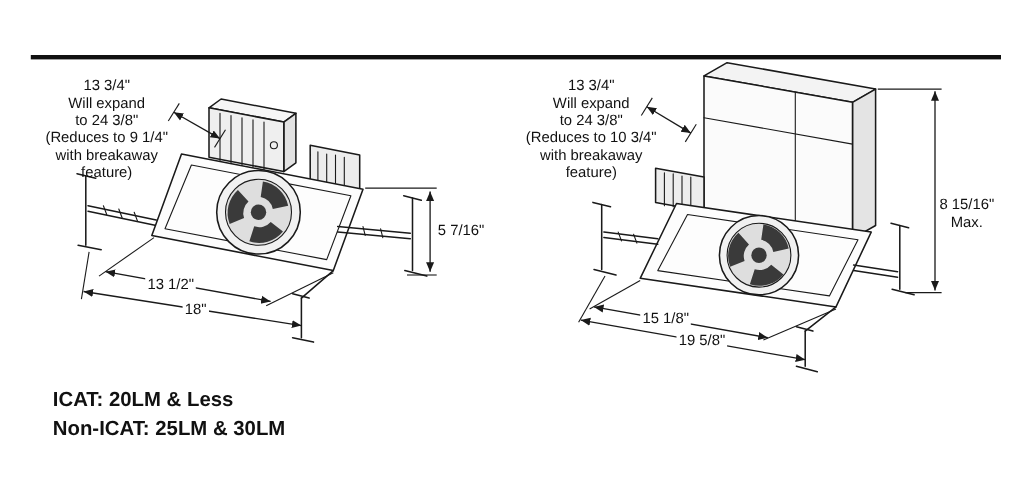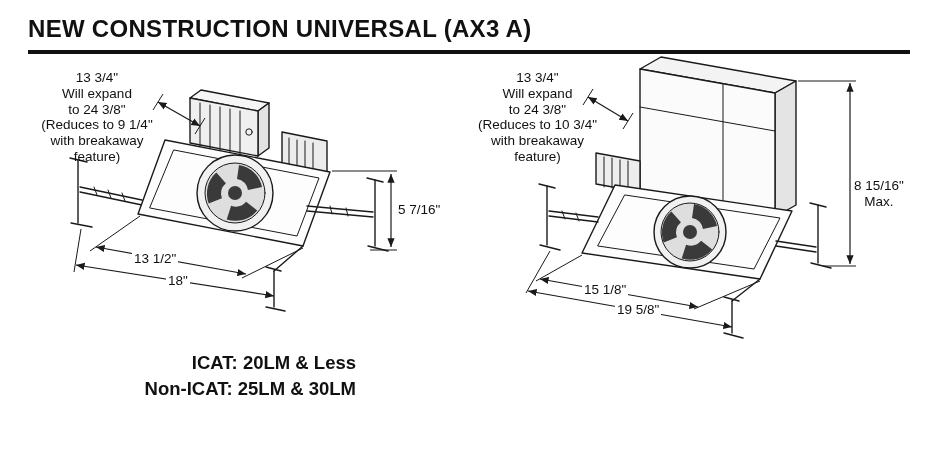--- a/index.html
+++ b/index.html
@@ -19,30 +19,29 @@
   .note-right { left:455px; top:70px; width:165px; }
 
   .dim { position:absolute; font-size:13.5px; line-height:1.15; white-space:pre-line; text-align:center; background:#fff; padding:0 2px; }
   .dim-height-left  { left:396px; top:202px; }
   .dim-inner-left   { left:132px; top:251px; }
   .dim-outer-left   { left:166px; top:273px; }
   .dim-height-right { left:852px; top:178px; }
   .dim-inner-right  { left:582px; top:282px; }
   .dim-outer-right  { left:615px; top:302px; }
 
-  .caption { position:absolute; font-size:18.5px; font-weight:bold; text-align:right; white-space:pre-line; line-height:1.42; }
+  .caption { position:absolute; font-size:18.5px; font-weight:bold; text-align:left; white-space:pre-line; line-height:1.42; }
   .caption-left  { left:48px;  top:350px; width:308px; }
   .caption-right { left:553px; top:357px; width:295px; }
 </style>
 </head>
 <body>
 
 <div class="page">
 
-  <h1 class="title">NEW CONSTRUCTION UNIVERSAL (AX3 A)</h1>
   <div class="title-rule"></div>
 
   <svg class="fig-svg fig-left-svg" width="400" height="280" viewBox="0 0 400 280">
     <defs>
       <marker id="ah1" viewBox="0 0 10 10" refX="9" refY="5" markerWidth="8" markerHeight="8" orient="auto-start-reverse">
         <path d="M0,1.2 L9,5 L0,8.8 Z" fill="#1a1a1a"></path>
       </marker>
     </defs>
 
     <g stroke="#1a1a1a" stroke-width="1.4" fill="none" stroke-linecap="round" stroke-linejoin="round">

